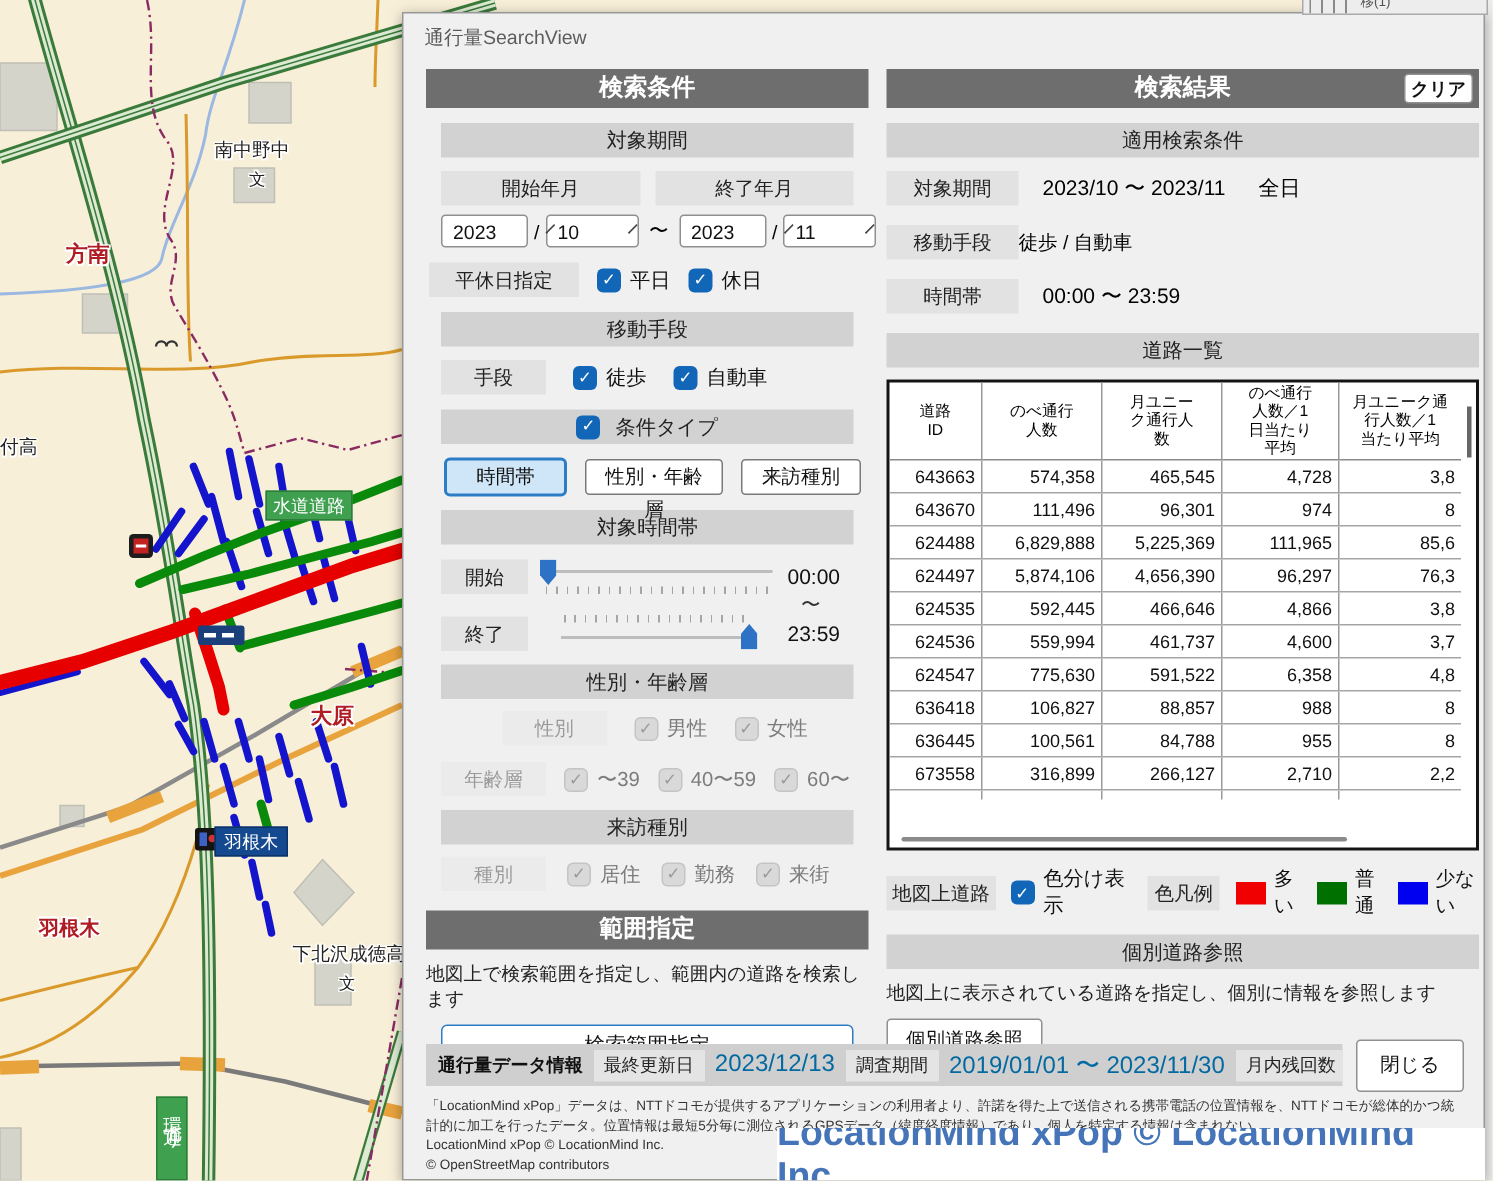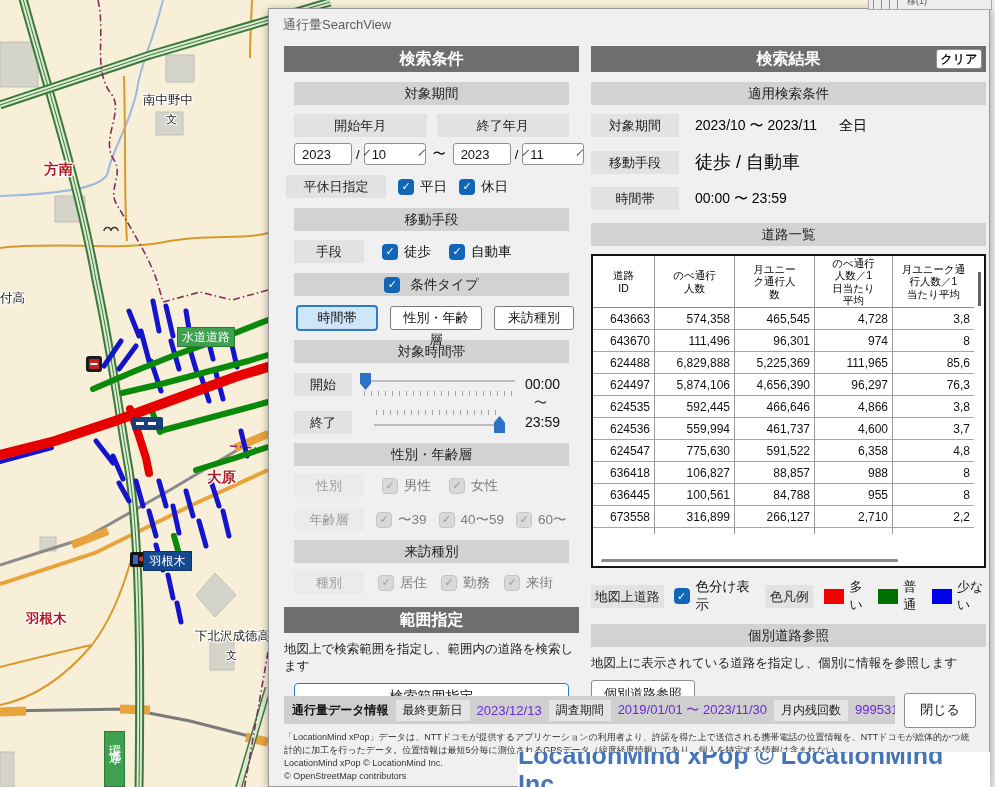--- a/index.html
+++ b/index.html
@@ -74,21 +74,21 @@
   #hscroll{position:absolute;left:8px;bottom:4px;width:76%;height:3px;background:#8a8a8a;border-radius:2px;}
   .partial-row .td{height:6px !important;border-bottom:none !important;}
   .swatch{width:20px;height:15px;display:inline-block;margin-right:5px;flex:0 0 auto;}
   .legend-item{display:flex;align-items:center;margin-left:11px;font-size:13px;color:#111;}
   
   #footer-bar{position:absolute;left:15px;top:687px;width:692px;height:28px;display:flex;align-items:center;}
   #footer-gray{background:#cfcfcf;height:28px;display:flex;align-items:center;gap:7px;padding:0 8px;
     flex:1;overflow:hidden;white-space:nowrap;}
   #footer-gray .flabel{font-weight:bold;font-size:12px;color:#111;}
   #footer-gray .fchip{background:#e4e4e4;height:21px;line-height:21px;padding:0 7px;font-size:12px;color:#222;}
-  #footer-gray .fval{font-size:13px;color:#6d28d9;}
+  #footer-gray .fval{font-size:16px;color:#0369a1;}
   #close-btn{width:72px;height:35px;margin-left:9px;font-size:13px;}
   #disclaimer{position:absolute;left:15px;top:722px;width:695px;font-size:9px;color:#333;line-height:1.4;}
   #credits{font-size:9px;color:#333;line-height:1.45;margin-top:1px;}
   
   #watermark{position:absolute;left:518px;top:752px;width:472px;height:35px;background:#fff;z-index:6;
     display:flex;align-items:center;justify-content:center;font-size:25px;font-weight:bold;color:#4575b8;
     overflow:hidden;}
 </style>
 </head>
 <body>
@@ -327,21 +327,21 @@
       <div class="track">
         <span class="ticks" style="top:1px;"></span>
         <span class="line" style="bottom:9px;"></span>
         <span class="thumb up"></span>
       </div>
       <div class="slider-val">23:59</div>
     </div>
 
     <div class="hdr-sub inset" style="margin-top:8px;">性別・年齢層</div>
 
-    <div class="row" style="margin-top:8px;margin-left:10px;gap:18px;">
+    <div class="row" style="margin-top:8px;margin-left:10px;gap:18px;justify-content:center;">
       <div class="chip dis" style="width:70px;">性別</div>
       <span class="row">
           <span class="cb dis">✓</span>
           <span class="cblbl dis">男性</span>
         </span>
       <span class="row">
           <span class="cb dis">✓</span>
           <span class="cblbl dis">女性</span>
         </span>
     </div>
@@ -393,21 +393,21 @@
 
     <div class="hdr-sub" style="margin-top:10px;">適用検索条件</div>
 
     <div class="row" style="margin-top:9px;">
       <div class="chip" style="width:88px;">対象期間</div>
       <span style="font-size:14px;margin-left:16px;">2023/10 〜 2023/11</span>
       <span style="font-size:14px;margin-left:22px;">全日</span>
     </div>
     <div class="row" style="margin-top:13px;">
       <div class="chip" style="width:88px;">移動手段</div>
-      <span style="font-size:18px;margin-left:16px;">徒歩 / 自動車</span>
+      <span style="font-size:13px;margin-left:0;">徒歩 / 自動車</span>
     </div>
     <div class="row" style="margin-top:13px;">
       <div class="chip" style="width:88px;">時間帯</div>
       <span style="font-size:14px;margin-left:16px;">00:00 〜 23:59</span>
     </div>
 
     <div class="hdr-sub" style="margin-top:13px;">道路一覧</div>
 
     <div id="road-table-frame">
       <div id="road-table">

